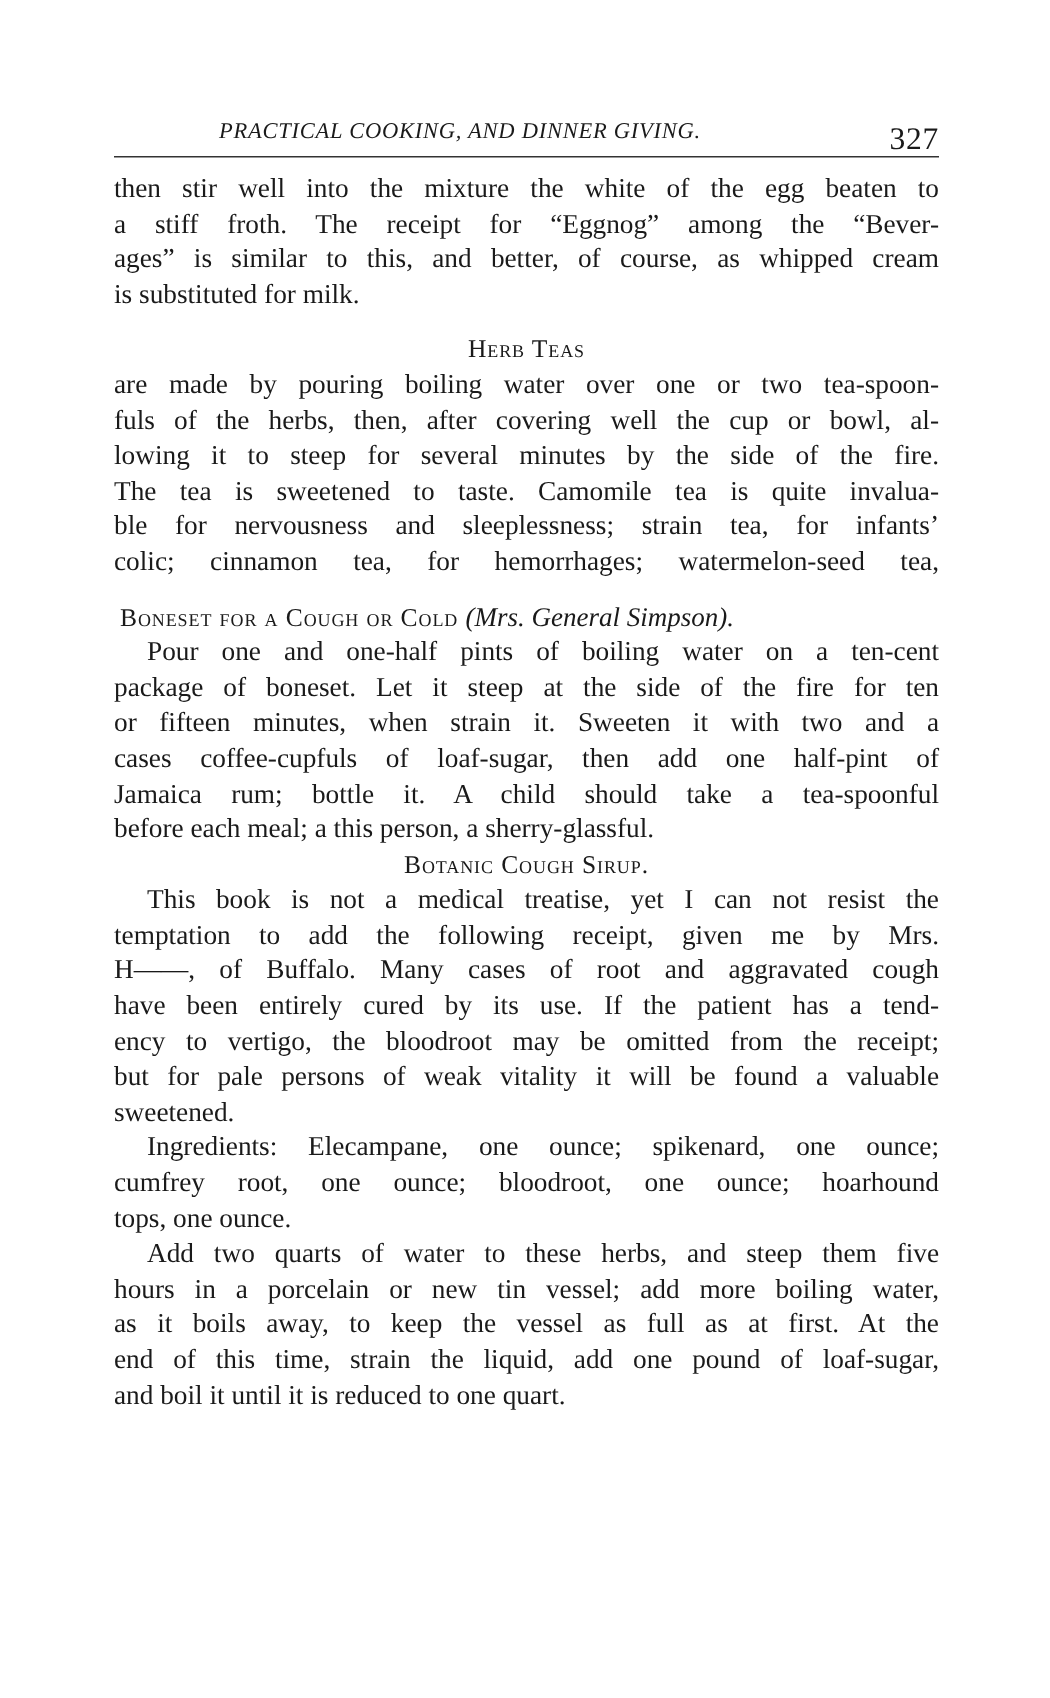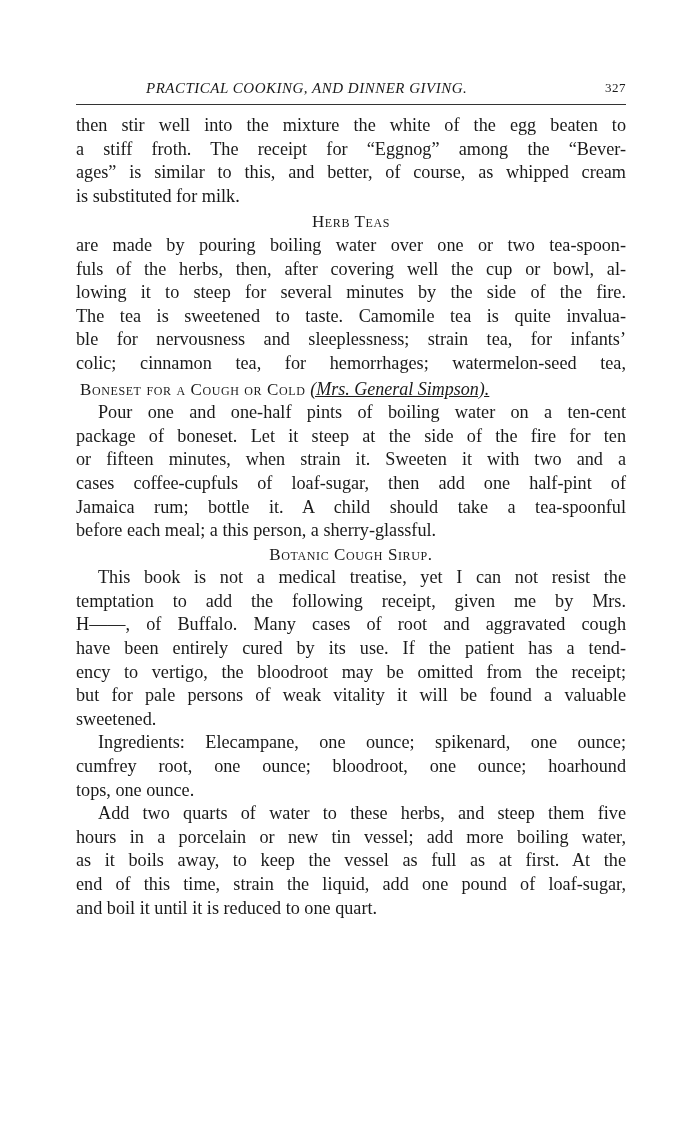--- a/index.html
+++ b/index.html
@@ -31,21 +31,21 @@
     .running-head .title {
       position: absolute;
       left: 70px;
       top: 4px;
     }
     .running-head .folio {
       position: absolute;
       right: 0;
       top: 4px;
       font-style: normal;
-      font-size: 13px;
+      font-size: 21px;
     }
     .rule {
       margin-top: 4px;
       height: 0;
       border-top: 1.5px solid #333;
     }
     .body-text {
       margin-top: 9px;
       font-size: 18.2px;
       line-height: 23.6px;
@@ -64,32 +64,31 @@
       padding-left: 22px;
     }
     .heading {
       display: block;
       text-align: center;
       font-variant: small-caps;
       font-size: 17px;
       letter-spacing: 0.6px;
       height: 23.6px;
     }
-    .heading.gap-top { margin-top: 2px; }
+    .heading.gap-top { margin-top: 13px; }
     .heading.gap-top-sm { }
     .heading.left {
       text-align: left;
       padding-left: 4px;
     }
     .heading .ital {
       font-variant: normal;
       font-style: italic;
       letter-spacing: 0;
       font-size: 18px;
-      text-decoration: underline;
     }
   </style>
 </head>
 <body>
 
 <div class="page">
 
   <div class="running-head">
     <span class="title">PRACTICAL COOKING, AND DINNER GIVING.</span>
     <span class="folio">327</span>

